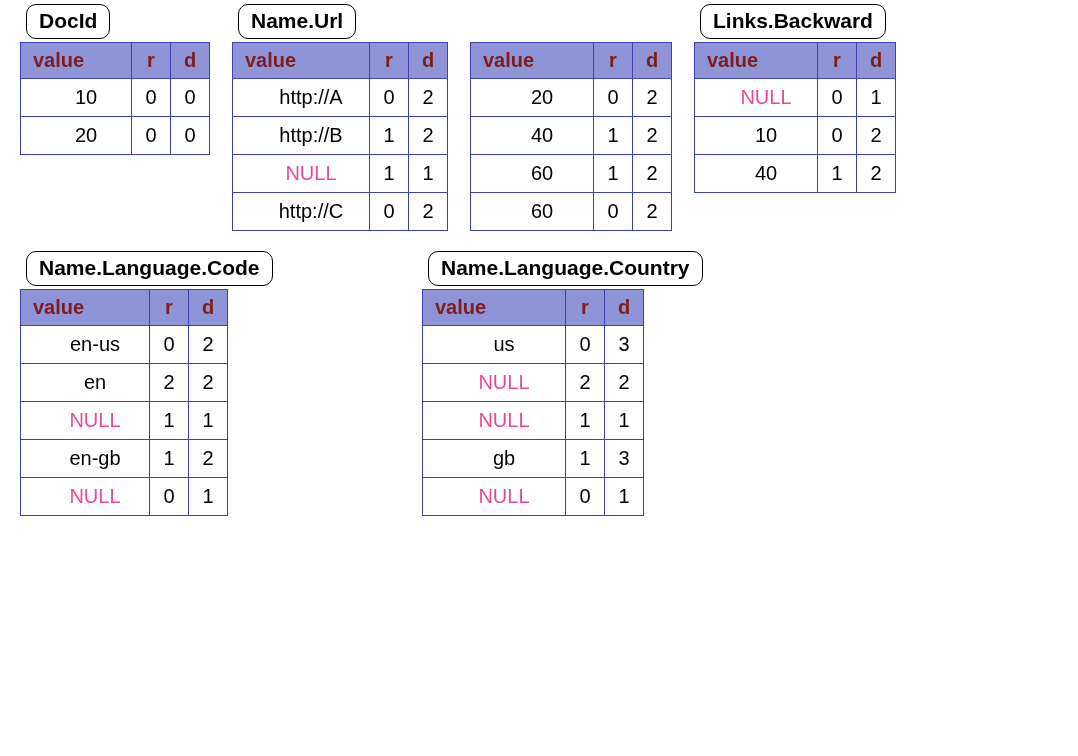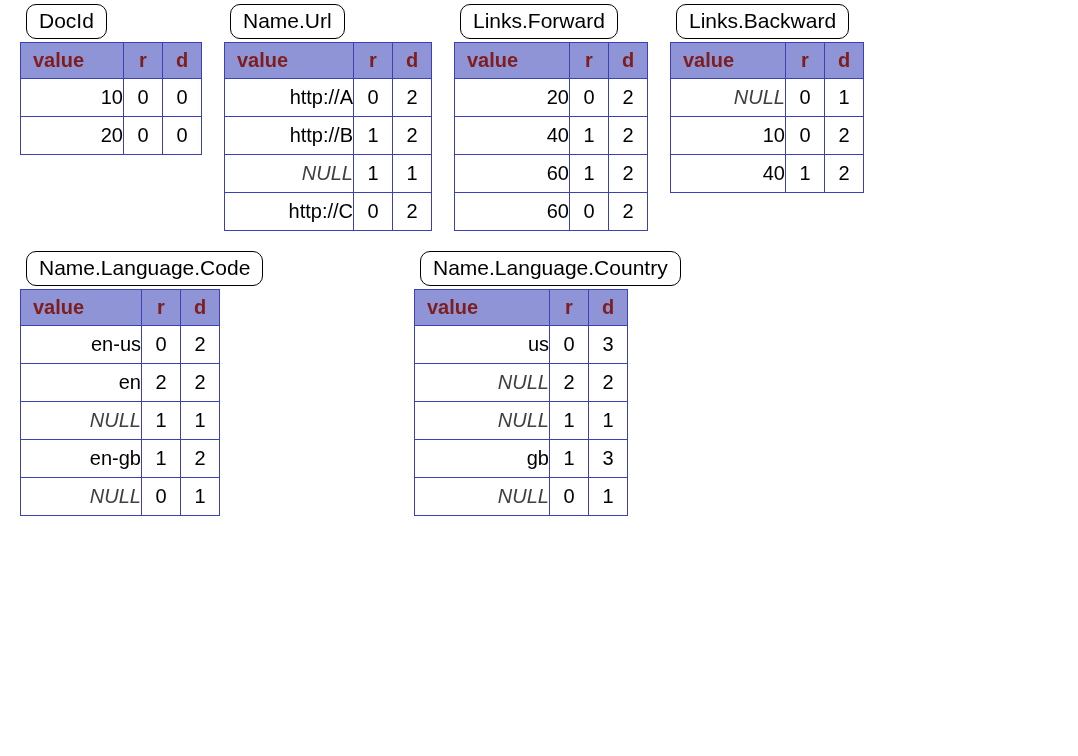--- a/index.html
+++ b/index.html
@@ -28,21 +28,21 @@
     display: inline-block;
   }
   .panel-title {
     position: absolute;
     top: -20px;
     left: 6px;
     background: #fff;
     border: 1.5px solid #000;
     border-radius: 10px;
     padding: 4px 12px 5px 12px;
-    font-weight: 400;
+    font-weight: 700;
     font-size: 21px;
     z-index: 2;
     white-space: nowrap;
   }
   table.data {
     border-collapse: collapse;
     margin-top: 18px;
   }
   table.data th {
     background: #8e94d6;
@@ -52,22 +52,22 @@
     border: 1px solid #3a41b5;
     padding: 6px 0;
   }
   table.data th.v { text-align: left; padding-left: 12px; }
   table.data td {
     border: 1px solid #3a41b5;
     text-align: center;
     padding: 7px 0;
     background: #fff;
   }
-  table.data td.v { text-align: right; padding-left: 12px; }
-  .null { color: #404040; font-style: italic; }
+  table.data td.v { text-align: center; padding-left: 20px; }
+  .null { color: #ec4899; }
   
   .w-docid th.v, .w-docid td.v { width: 90px; }
   .w-docid th.n, .w-docid td.n { width: 38px; }
 
   .w-url th.v, .w-url td.v { width: 116px; }
   .w-url th.n, .w-url td.n { width: 38px; }
 
   .w-fwd th.v, .w-fwd td.v { width: 102px; }
   .w-fwd th.n, .w-fwd td.n { width: 38px; }
 
@@ -143,21 +143,20 @@
             <tr>
               <td class="v">http://C</td>
               <td class="n">0</td>
               <td class="n">2</td>
             </tr>
           </tbody>
       </table>
     </div>
 
     <div class="panel">
-      <div class="panel-title">Links.Forward</div>
       <table class="data w-fwd">
         <thead>
           <tr>
             <th class="v">value</th>
             <th class="n">r</th>
             <th class="n">d</th>
           </tr>
         </thead>
         <tbody>
             <tr>

